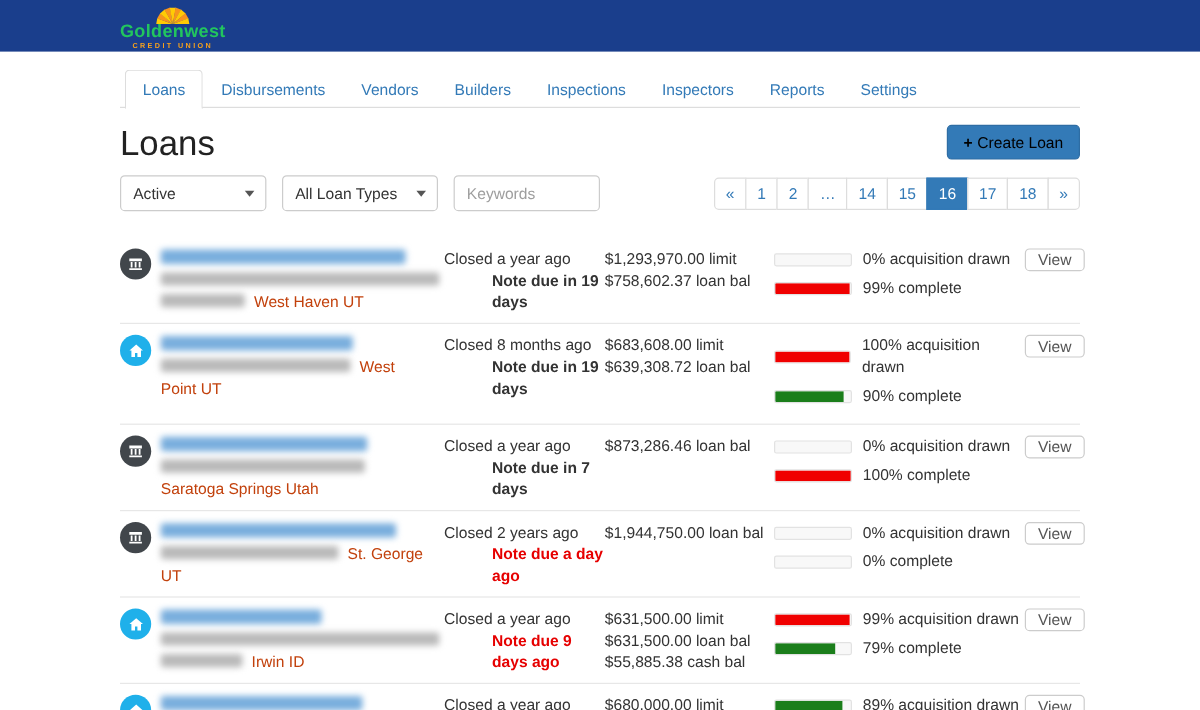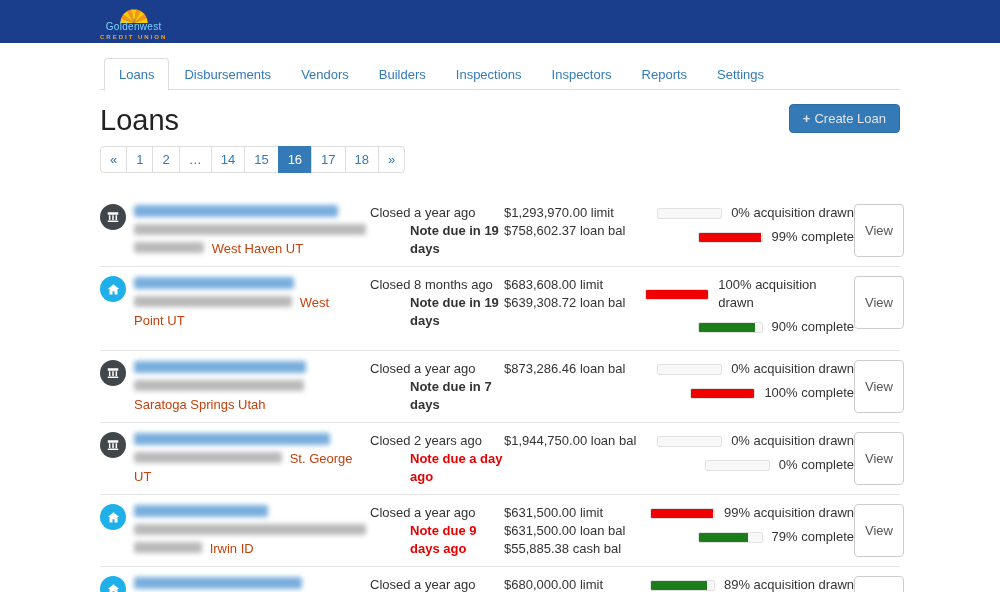--- a/index.html
+++ b/index.html
@@ -3,36 +3,36 @@
 <meta charset="utf-8">
 <style>
   * { box-sizing: border-box; margin: 0; padding: 0; }
   html, body { width: 1000px; height: 592px; overflow: hidden; background: #fff;
     font-family: "Liberation Sans", sans-serif; font-size: 13px; color: #333; }
 
   
   .app-header { height: 43px; background: #1a3e8c; display: flex; align-items: center; }
   .logo { margin-left: 100px; text-align: center; line-height: 1; padding-top: 2px; }
   .logo svg { display: block; margin: 0 auto -1px auto; }
-  .brand-name { color: #7dd3fc; font-weight: normal; font-size: 10px; letter-spacing: .3px; }
+  .brand-name { color: #22c55e; font-weight: bold; font-size: 15px; letter-spacing: .3px; }
   .brand-tagline { color: #f7a11b; font-weight: bold; font-size: 6px; letter-spacing: 2px; margin-top: 2px; }
 
   .container { width: 800px; margin: 0 auto; }
 
   
   .tabs { margin-top: 14px; border-bottom: 1px solid #ddd; padding-left: 4px; }
   .tab { display: inline-block; padding: 8px 14px; color: #337ab7; text-decoration: none;
     cursor: pointer; border: 1px solid transparent; border-radius: 4px 4px 0 0;
     margin-bottom: -1px; position: relative; top: 1px; }
   .tab.active { background: #fff; border-color: #ddd #ddd #fff; }
 
   
   .page-head { display: flex; justify-content: space-between; align-items: flex-start; margin-top: 14px; }
   h1 { font-size: 29px; font-weight: 500; color: #222; }
-  .btn-primary { background: #337ab7; border: 1px solid #2e6da4; color: #e5e5e5; font-size: 13px;
+  .btn-primary { background: #337ab7; border: 1px solid #2e6da4; color: #000000; font-size: 13px;
     padding: 6px 13px; border-radius: 4px; cursor: pointer; font-family: inherit; }
   .btn-primary .plus { font-weight: bold; margin-right: 4px; }
 
   
   .toolbar { display: flex; justify-content: space-between; align-items: center; margin-top: 9px; }
   .filters { display: flex; gap: 13px; }
   .select-wrap { position: relative; }
   .select-wrap select { appearance: none; -webkit-appearance: none; width: 122px; height: 30px;
     border: 1px solid #ccc; border-radius: 4px; background: #fff; padding: 0 24px 0 10px;
     font-size: 13px; color: #333; font-family: inherit; }
@@ -63,27 +63,27 @@
   .blur.name { background: #79aedd; height: 12px; }
   .blur.addr { background: #b9b9b9; }
   .name-line { display: block; line-height: 18px; cursor: pointer; }
   .addr-line { color: #c2410c; }
   .addr-line .blur { margin-right: 4px; }
   .col-status { width: 134px; }
   .note { font-weight: bold; padding-left: 40px; }
   .note.overdue { color: #e60000; }
   .col-amounts { width: 141px; }
   .col-bars { flex: 1; }
-  .bar-row { display: flex; align-items: center; margin-bottom: 6px; justify-content: flex-end; }
+  .bar-row { display: flex; align-items: center; margin-bottom: 6px; }
   .track { width: 65px; height: 11px; background: #f8f8f8; border: 1px solid #e2e2e2;
     border-radius: 2px; margin-right: 9px; overflow: hidden; }
   .fill { height: 100%; }
   .col-view { width: 46px; text-align: right; }
   .btn-view { background: #fff; border: 1px solid #ccc; border-radius: 4px; color: #555;
-    font-size: 13px; padding: 18px 10px; cursor: pointer; font-family: inherit; }
+    font-size: 13px; padding: 1px 10px; cursor: pointer; font-family: inherit; }
 </style>
 </head>
 <body>
 
 <header class="app-header">
   <div class="logo">
     <svg width="62" height="17" viewBox="0 0 72 20">
       <g>
         <path d="M36 20 L33 4 L39 4 Z" fill="#ffcb05" transform="rotate(-80 36 20)"></path>
         <path d="M36 20 L33 4 L39 4 Z" fill="#f7941d" transform="rotate(-60 36 20)"></path>
@@ -105,20 +105,35 @@
   <nav class="tabs"><a class="tab active">Loans</a><a class="tab">Disbursements</a><a class="tab">Vendors</a><a class="tab">Builders</a><a class="tab">Inspections</a><a class="tab">Inspectors</a><a class="tab">Reports</a><a class="tab">Settings</a></nav>
 
   <div class="page-head">
     <h1>Loans</h1>
     <button class="btn-primary">
       <span class="plus">+</span><span>Create Loan</span>
     </button>
   </div>
 
   <div class="toolbar">
+    <div class="filters">
+      <div class="select-wrap">
+        <select>
+          <option>Active</option>
+        </select>
+        <span class="caret"></span>
+      </div>
+      <div class="select-wrap">
+        <select style="width:130px">
+          <option>All Loan Types</option>
+        </select>
+        <span class="caret"></span>
+      </div>
+      <input class="kw-input" type="text" placeholder="Keywords" style="">
+    </div>
     <div class="pagination">
         <a class="page">«</a>
         <a class="page">1</a>
         <a class="page">2</a>
         <a class="page">…</a>
         <a class="page">14</a>
         <a class="page">15</a>
         <a class="page active">16</a>
         <a class="page">17</a>
         <a class="page">18</a>

